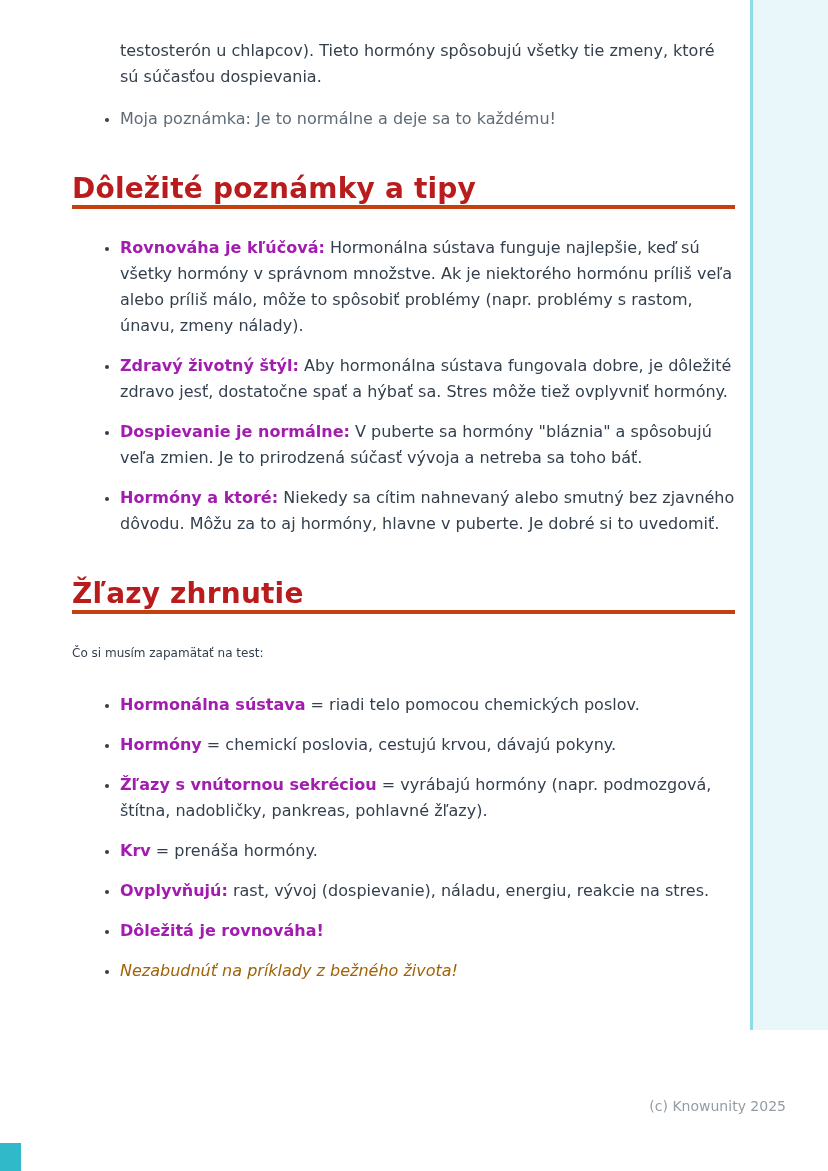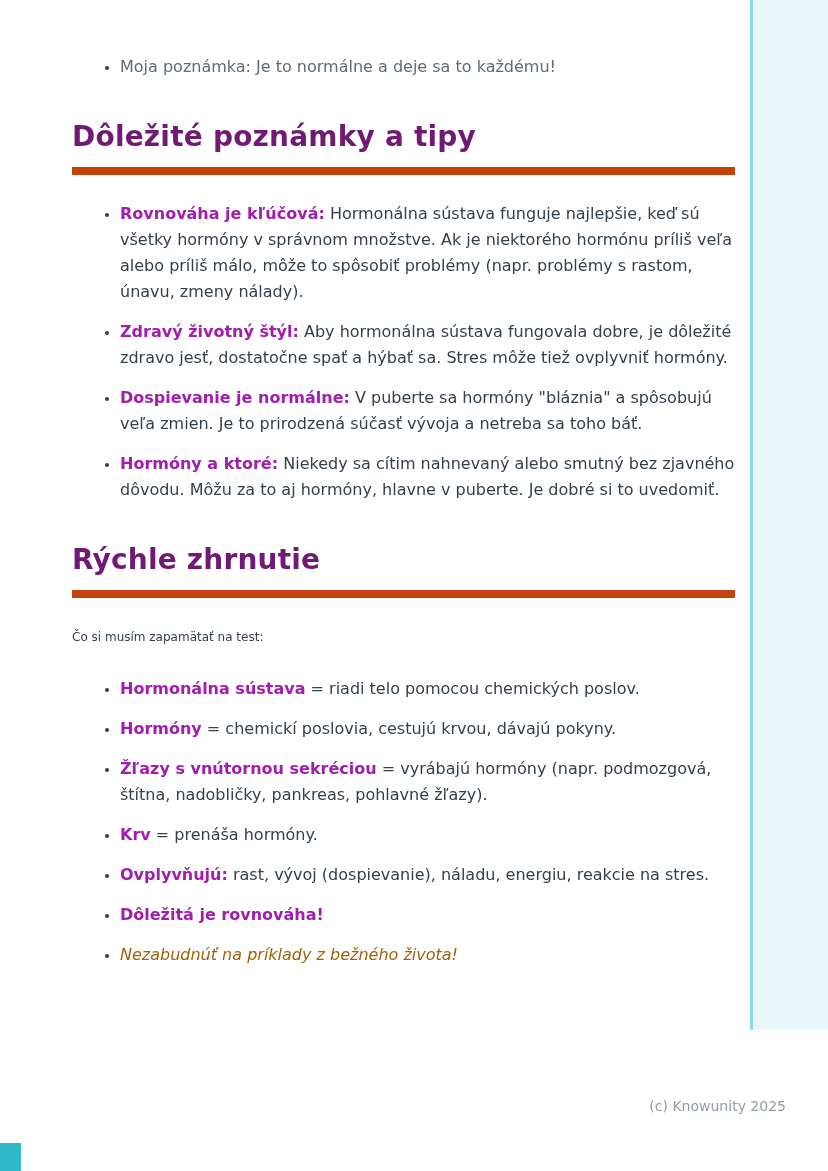--- a/index.html
+++ b/index.html
@@ -53,26 +53,25 @@
   }
   li { margin-bottom: 14px; line-height: 26px; font-size: 16px; }
   li::marker { color: #333f4d; font-size: 14px; }
 
   .note-item {
     color: #5f6b76;
   }
   .note-item::marker { color: #333f4d; }
 
   h2 {
-    color: #701a75;
+    color: #b91c1c;
     font-size: 28px;
     font-weight: 700;
     margin: 40px 0 0 0;
-    padding-bottom: 14px;
-    border-bottom: 8px solid #c2410c;
+    border-bottom: 4px solid #c2410c;
     letter-spacing: 0.2px;
   }
 
   .section-list { margin-top: 26px; }
 
   .lead { font-weight: 700; color: #a21caf; }
 
   .summary-intro {
     margin: 26px 0 0 0;
     font-size: 12px;
@@ -94,20 +93,21 @@
   }
 </style>
 </head>
 <body>
 
 <div class="right-strip"></div>
 <div class="corner-accent"></div>
 
 <div class="content">
 
+  <p class="continuation">testosterón u chlapcov). Tieto hormóny spôsobujú všetky tie zmeny, ktoré sú súčasťou dospievania.</p>
 
   <ul>
     <li class="note-item">Moja poznámka: Je to normálne a deje sa to každému!</li>
   </ul>
 
   <h2>Dôležité poznámky a tipy</h2>
 
   <ul class="section-list">
     <li>
       <span class="lead">Rovnováha je kľúčová:</span><span> Hormonálna sústava funguje najlepšie, keď sú všetky hormóny v správnom množstve. Ak je niektorého hormónu príliš veľa alebo príliš málo, môže to spôsobiť problémy (napr. problémy s rastom, únavu, zmeny nálady).</span>
@@ -116,21 +116,21 @@
       <span class="lead">Zdravý životný štýl:</span><span> Aby hormonálna sústava fungovala dobre, je dôležité zdravo jesť, dostatočne spať a hýbať sa. Stres môže tiež ovplyvniť hormóny.</span>
     </li>
     <li>
       <span class="lead">Dospievanie je normálne:</span><span> V puberte sa hormóny "bláznia" a spôsobujú veľa zmien. Je to prirodzená súčasť vývoja a netreba sa toho báť.</span>
     </li>
     <li>
       <span class="lead">Hormóny a ktoré:</span><span> Niekedy sa cítim nahnevaný alebo smutný bez zjavného dôvodu. Môžu za to aj hormóny, hlavne v puberte. Je dobré si to uvedomiť.</span>
     </li>
   </ul>
 
-  <h2>Rýchle zhrnutie</h2>
+  <h2>Žľazy zhrnutie</h2>
 
   <p class="summary-intro">Čo si musím zapamätať na test:</p>
 
   <ul class="section-list">
     <li>
       <span class="lead">Hormonálna sústava</span><span> = riadi telo pomocou chemických poslov.</span>
     </li>
     <li>
       <span class="lead">Hormóny</span><span> = chemickí poslovia, cestujú krvou, dávajú pokyny.</span>
     </li>

